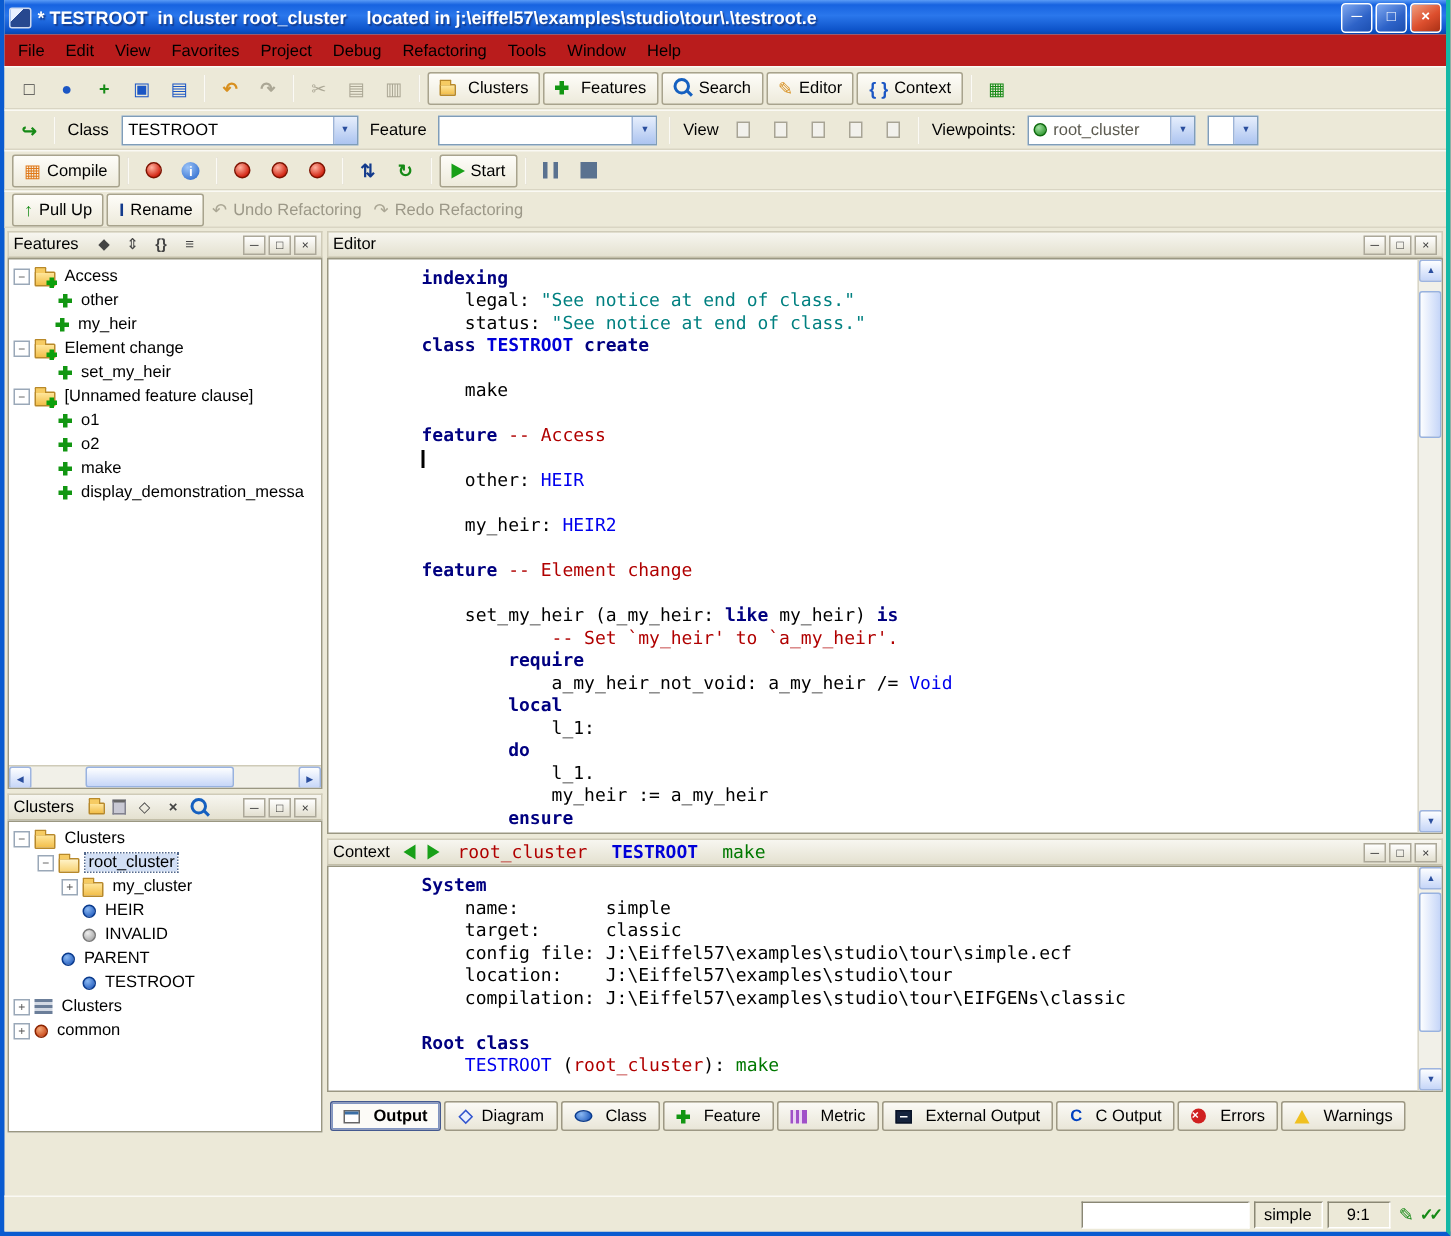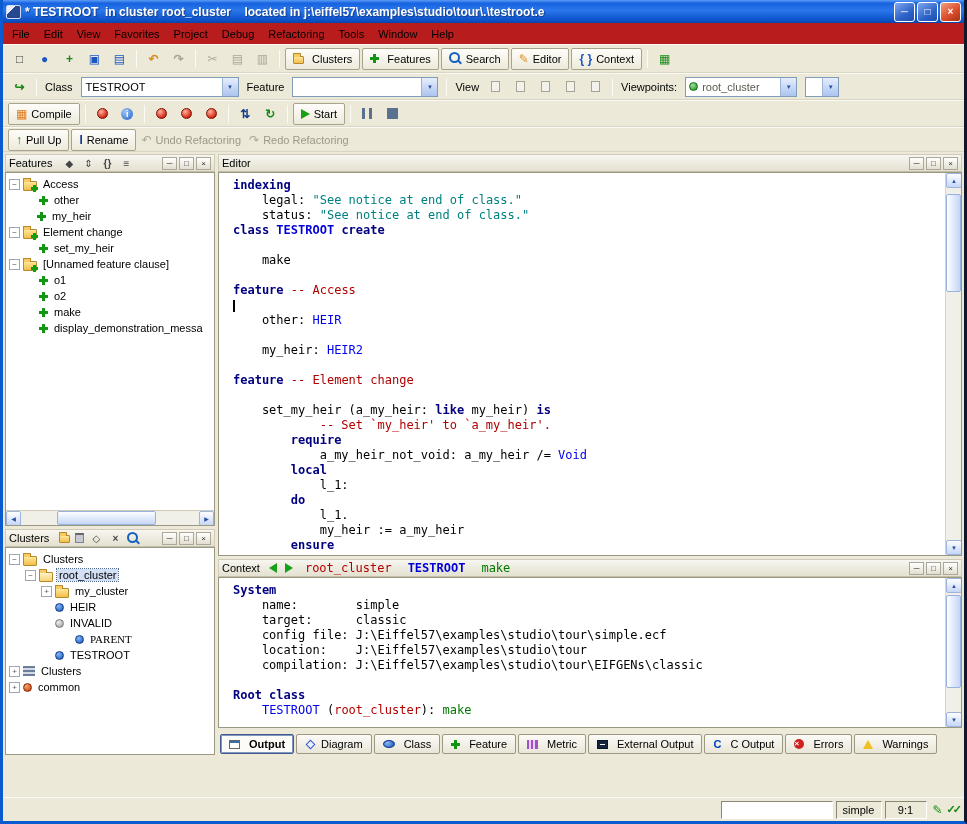--- a/index.html
+++ b/index.html
@@ -1,20 +1,20 @@
 <!DOCTYPE html>
 <html><head>
 <meta charset="utf-8">
 <style>
   * { box-sizing: border-box; }
   html,body { margin:0; padding:0; background:#555; }
   body { width:967px; height:824px; font-family:"Liberation Sans", sans-serif; font-size:11px; color:#000; overflow:hidden; }
 
   .window { width:967px; height:824px; display:flex; flex-direction:column;
-    background:#ECE9D8; border-left:3px solid #0A5BD0; border-right:3px solid #0f172a; border-bottom:3px solid #0A5BD0; }
+    background:#ECE9D8; border-left:3px solid #0A5BD0; border-right:3px solid #14b8a6; border-bottom:3px solid #0A5BD0; }
 
   
   .titlebar { height:23px; flex:none; display:flex; align-items:center; padding:0 3px;
     background:linear-gradient(180deg,#5A9BF6 0%,#1763E0 14%,#2A77EC 45%,#0C52C8 88%,#0845A8 100%);
     color:#fff; }
   .app-icon { width:15px; height:14px; flex:none; margin-right:4px; border:1px solid #cfd9ee; border-radius:2px;
     background:linear-gradient(135deg,#E8F0FF 0 35%,#27488F 35%); }
   .title-text { flex:1; font-size:12px; font-weight:bold; white-space:pre; overflow:hidden;
     text-shadow:1px 1px 1px #123a8c; }
   .winbtn { width:21px; height:20px; flex:none; margin-left:2px; border:1px solid #fff; border-radius:3px;
@@ -133,21 +133,21 @@
   .vtrack { flex:1; position:relative; }
   .vthumb { position:absolute; left:0; right:0; background:linear-gradient(90deg,#FDFEFF,#C6D6F8);
     border:1px solid #98B2E0; border-radius:2px; }
   .vthumb.editor-th { top:6px; height:98px; }
   .vthumb.context-th { top:2px; height:78%; }
 
   
   .client-row { flex:1; display:flex; min-height:0; }
   .code-area { flex:1; overflow:hidden; padding:5px 0 0 14px;
     font-family:"DejaVu Sans Mono",monospace; font-size:12px; line-height:15px; white-space:pre; }
-  .code-line { height:15px; }
+  .code-line { height:15px;margin-left:48px; }
   .plain { color:#000000; }
   .kw   { color:#000080; font-weight:bold; }
   .cls  { color:#0000D8; font-weight:bold; }
   .ref  { color:#0000EE; }
   .str  { color:#008080; }
   .com  { color:#B00000; }
   .feat { color:#007800; }
   .clu  { color:#B00000; }
   .caret { display:inline-block; width:2px; height:12px; background:#000; vertical-align:middle; }
 
@@ -505,21 +505,21 @@
               <div class="tree-row" style="padding-left: 34px;">
                 <span class="expander"></span>
                 <span class="nicon dot blue"></span>
                 <span class="tree-label">HEIR</span>
               </div>
               <div class="tree-row" style="padding-left: 34px;">
                 <span class="expander"></span>
                 <span class="nicon dot gray"></span>
                 <span class="tree-label">INVALID</span>
               </div>
-              <div class="tree-row" style="padding-left: 54px; font-family: Liberation Serif, serif;">
+              <div class="tree-row" style="padding-left: 20px;">
                 <span class="expander"></span>
                 <span class="nicon dot blue"></span>
                 <span class="tree-label">PARENT</span>
               </div>
               <div class="tree-row" style="padding-left: 34px;">
                 <span class="expander"></span>
                 <span class="nicon dot blue"></span>
                 <span class="tree-label">TESTROOT</span>
               </div>
               <div class="tree-row" style="padding-left: 2px;">

